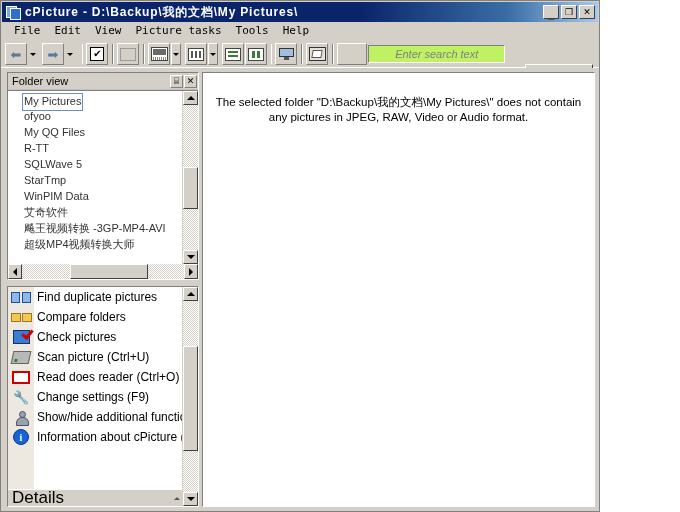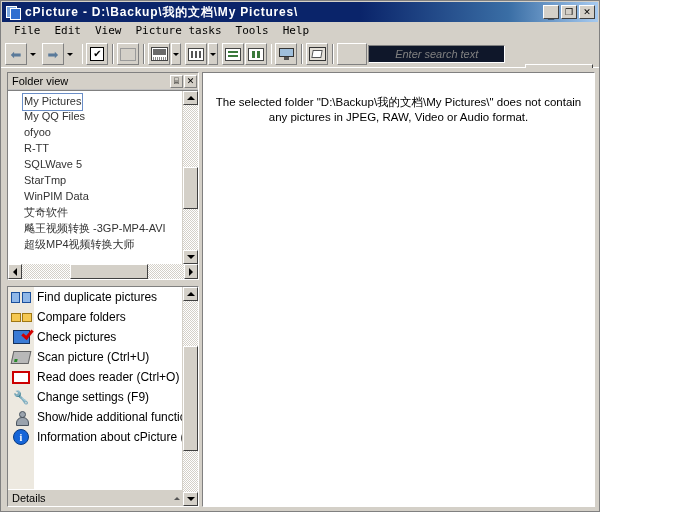--- a/index.html
+++ b/index.html
@@ -117,21 +117,21 @@
   }
   .tb-arrow.flat { border-color: transparent; background: transparent; width:12px; margin-right: 4px;}
   .caret-d {
     width:0;height:0;border-left:3px solid transparent;border-right:3px solid transparent;
     border-top:3px solid #000;
   }
   .tb-sep { width: 1px; height: 20px; background: #808080; border-right: 1px solid #fff; margin: 0 3px; }
   .tb-spacer { flex: 1; }
   .search-box {
     width: 175px; height: 18px;
-    background: #0f172a;
+    background: #bef264;
     border: 1px solid;
     border-color: #808080 #ffffff #ffffff #808080;
     display: flex; align-items: center; justify-content: center;
     box-sizing: border-box;
     margin-right: 20px;
   }
   .search-box span {
     font-style: italic; color: #808080; font-size: 11px;
     font-family: "Liberation Sans", sans-serif;
   }
@@ -344,21 +344,21 @@
   .task-label {
     font-size: 12px; color: #000;
     font-family: "Liberation Sans", sans-serif;
     overflow: hidden;
   }
   .details-bar {
     height: 16px;
     background: #d4d0c8;
     display: flex; align-items: center;
     padding: 0 2px 0 4px;
-    font-size: 11px;
+    font-size: 17px;
     flex: none;
     border-top: 1px solid #ffffff;
     font-family: "Liberation Sans", sans-serif;
   }
   .details-bar .db-title { flex: 1; }
   
   .main-pane {
     flex: 1;
     background: #ffffff;
     border: 1px solid;
@@ -506,22 +506,22 @@
 
       <div class="panel-folder">
         <div class="panel-head">
           <div class="ph-title">Folder view</div>
           <div class="ph-btn">⌸</div>
           <div class="ph-btn">✕</div>
         </div>
         <div class="tree-wrap">
           <div class="tree-list">
             <div class="tree-row"><span class="tree-item selected">My Pictures</span></div>
+            <div class="tree-row"><span class="tree-item">ofyoo</span></div>
             <div class="tree-row"><span class="tree-item">My QQ Files</span></div>
-            <div class="tree-row"><span class="tree-item">ofyoo</span></div>
             <div class="tree-row"><span class="tree-item">R-TT</span></div>
             <div class="tree-row"><span class="tree-item">SQLWave 5</span></div>
             <div class="tree-row"><span class="tree-item">StarTmp</span></div>
             <div class="tree-row"><span class="tree-item">WinPIM Data</span></div>
             <div class="tree-row"><span class="tree-item">艾奇软件</span></div>
             <div class="tree-row"><span class="tree-item">飚王视频转换 -3GP-MP4-AVI</span></div>
             <div class="tree-row"><span class="tree-item">超级MP4视频转换大师</span></div>
           </div>
           <div class="vscroll">
             <div class="sb-btn">

